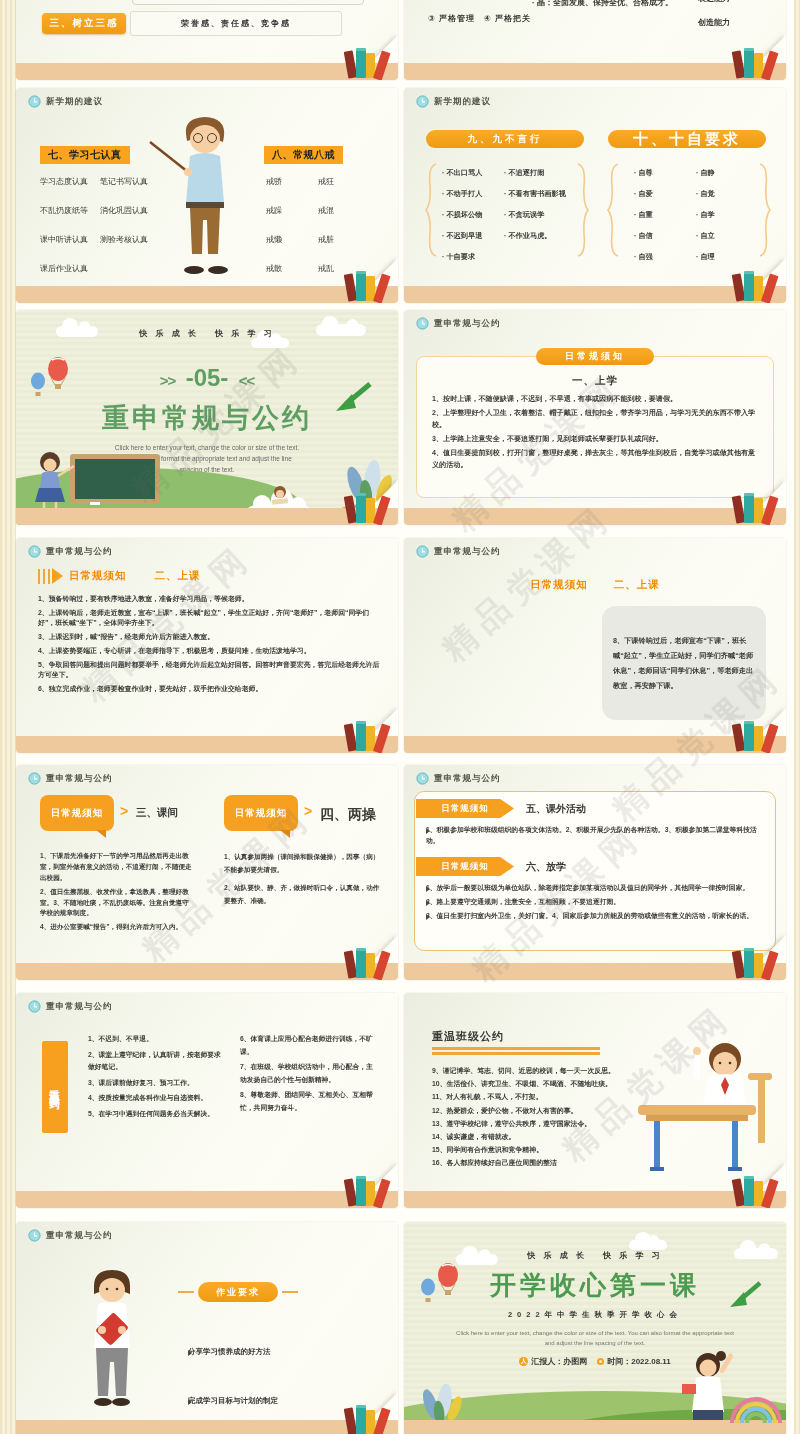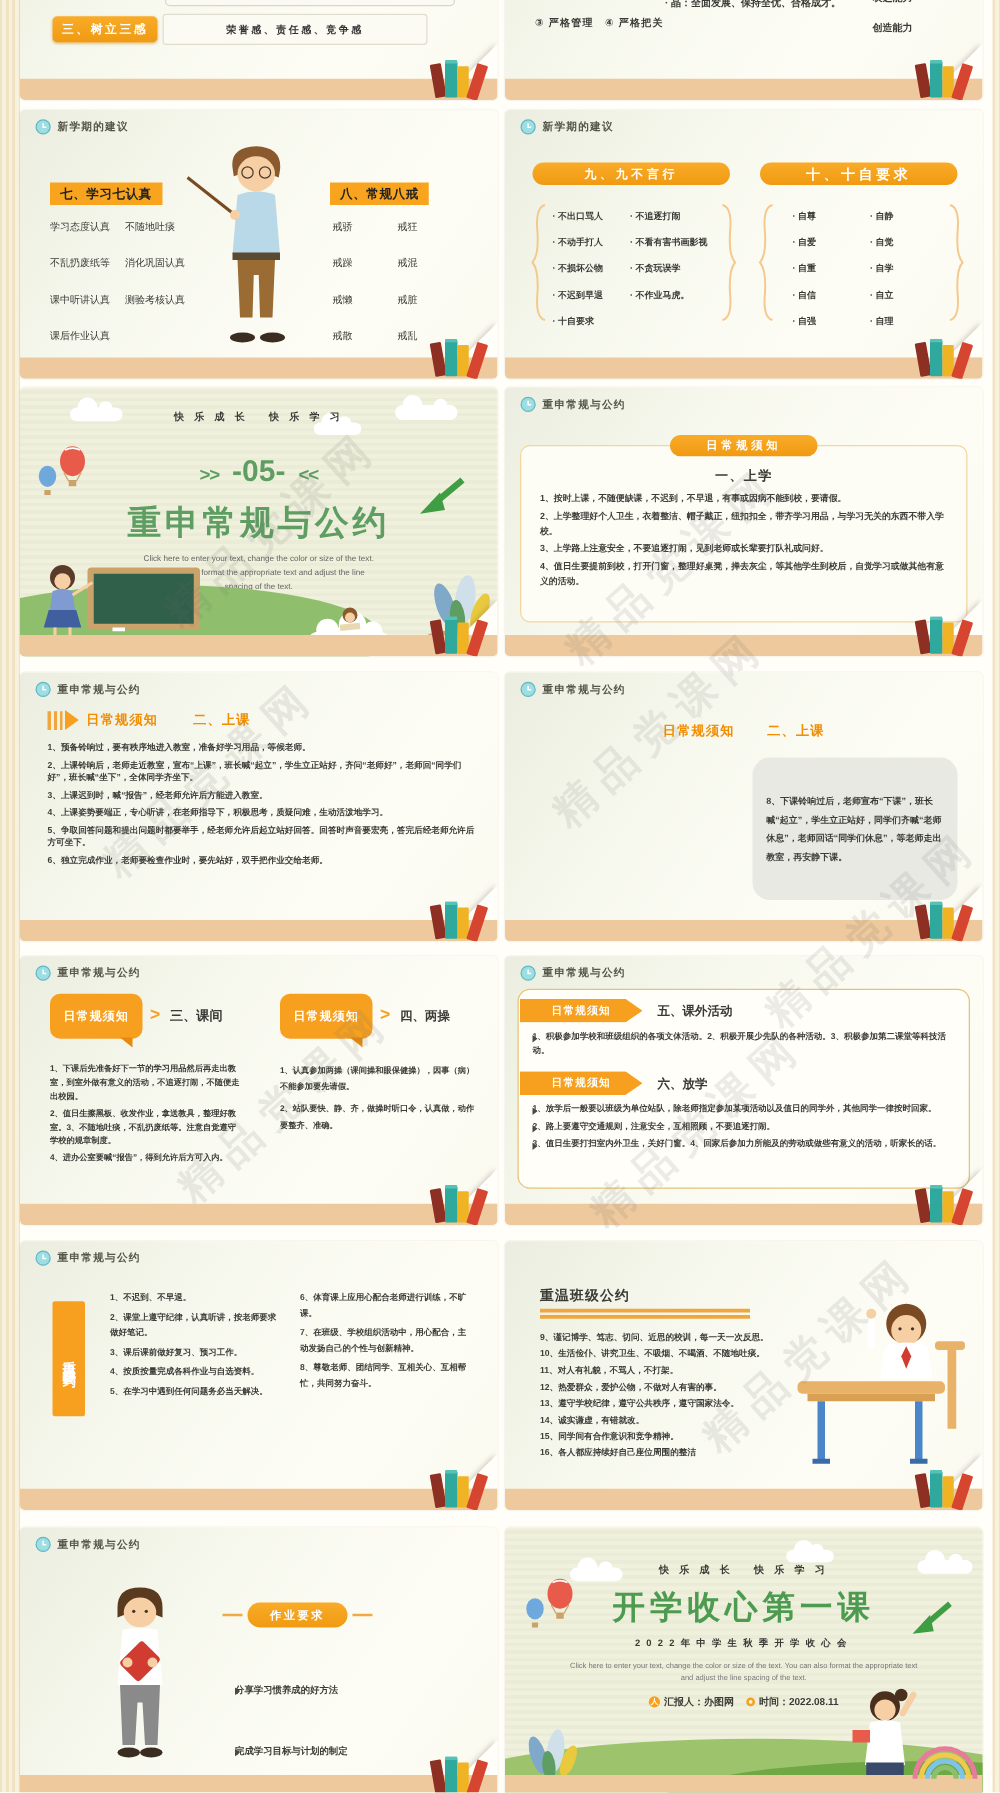--- a/index.html
+++ b/index.html
@@ -108,21 +108,21 @@
       <span>新学期的建议</span>
     </div>
     <span class="abs titleBar" style="left:24px;top:58px">七、学习七认真</span>
     <div class="abs vlist8" style="left:24px;top:88px">
       <span>学习态度认真</span>
         <span>不乱扔废纸等</span>
       <span>课中听讲认真</span>
         <span>课后作业认真</span>
     </div>
     <div class="abs vlist8" style="left:84px;top:88px">
-      <span>不随地吐痰</span>
+      <span>笔记书写认真</span>
         <span>消化巩固认真</span>
       <span>测验考核认真</span>
     </div>
     <svg class="abs" style="left:150px;top:26px" width="78" height="168" viewBox="0 0 78 168">
       <path d="M20 20 Q18 4 39 3 Q60 4 58 22 L57 28 Q39 20 21 27 Z" fill="#8a5a2e"></path>
       <ellipse cx="39" cy="25" rx="15" ry="14" fill="#f7cfa4"></ellipse>
       <circle cx="32" cy="24" r="4.5" fill="none" stroke="#4a3a2a" stroke-width="1"></circle>
       <circle cx="46" cy="24" r="4.5" fill="none" stroke="#4a3a2a" stroke-width="1"></circle>
       <path d="M24 42 Q39 36 54 42 L58 90 L20 90 Z" fill="#b9d8e8"></path>
       <rect x="20" y="88" width="38" height="6" fill="#5a4a34"></rect>
@@ -157,21 +157,21 @@
 
   <section class="slide" style="left:404px;top:88px">
     <div class="hdr">
       <svg class="ck" width="13" height="13" viewBox="0 0 13 13">
           <circle cx="6.5" cy="6.5" r="5.6" fill="#9edde2" stroke="#5fb8c4"></circle>
           <path d="M6.5 3.5 V6.8 H9" stroke="#fff" stroke-width="1.2" fill="none"></path>
         </svg>
       <span>新学期的建议</span>
     </div>
     <div class="abs pillB" style="left:22px;top:42px;width:158px;height:18px;font-size:9.5px;letter-spacing:3px;border-radius:9px">九、九不言行</div>
-    <div class="abs pillB" style="left:204px;top:42px;width:158px;height:18px;font-size:11px;letter-spacing:3px;border-radius:9px">十、十自要求</div>
+    <div class="abs pillB" style="left:204px;top:42px;width:158px;height:18px;font-size:15px;letter-spacing:3px;border-radius:9px">十、十自要求</div>
     <svg class="abs" style="left:20px;top:74px" width="14" height="96" viewBox="0 0 14 96">
         <path d="M12 2 Q4 4 6 24 Q7 42 2 48 Q7 54 6 72 Q4 92 12 94" fill="none" stroke="#f4c98e" stroke-width="1.6"></path>
       </svg>
     <svg class="abs" style="left:172px;top:74px;transform:scaleX(-1)" width="14" height="96" viewBox="0 0 14 96">
         <path d="M12 2 Q4 4 6 24 Q7 42 2 48 Q7 54 6 72 Q4 92 12 94" fill="none" stroke="#f4c98e" stroke-width="1.6"></path>
       </svg>
     <div class="abs vlist7" style="left:38px;top:80px">
       <span>不出口骂人</span>
         <span>不动手打人</span>
       <span>不损坏公物</span>
@@ -372,21 +372,21 @@
           <circle cx="6.5" cy="6.5" r="5.6" fill="#9edde2" stroke="#5fb8c4"></circle>
           <path d="M6.5 3.5 V6.8 H9" stroke="#fff" stroke-width="1.2" fill="none"></path>
         </svg>
       <span>重申常规与公约</span>
     </div>
     <div class="bb" style="left:24px;top:30px;width:74px;height:36px">日常规须知</div>
     <span class="abs chev" style="left:104px;top:38px">&gt;</span>
     <span class="abs b" style="left:120px;top:41px;font-size:10.5px">三、课间</span>
     <div class="bb" style="left:208px;top:30px;width:74px;height:36px">日常规须知</div>
     <span class="abs chev" style="left:288px;top:38px">&gt;</span>
-    <span class="abs b" style="left:304px;top:41px;font-size:10px">四、两操</span>
+    <span class="abs b" style="left:304px;top:41px;font-size:14px">四、两操</span>
     <div class="abs items" style="left:24px;top:86px;width:154px">
       <div class="it" style="font-size:6.6px;line-height:1.65">1、下课后先准备好下一节的学习用品然后再走出教室，到室外做有意义的活动，不追逐打闹，不随便走出校园。</div>
       <div class="it" style="font-size:6.6px;line-height:1.65">2、值日生擦黑板、收发作业，拿送教具，整理好教室。3、不随地吐痰，不乱扔废纸等。注意自觉遵守学校的规章制度。</div>
       <div class="it" style="font-size:6.6px;line-height:1.65">4、进办公室要喊“报告”，得到允许后方可入内。</div>
     </div>
     <div class="abs items" style="left:208px;top:86px;width:158px">
       <div class="it" style="font-size:6.6px;line-height:1.9;margin-bottom:6px">1、认真参加两操（课间操和眼保健操），因事（病）不能参加要先请假。</div>
       <div class="it" style="font-size:6.6px;line-height:1.9">2、站队要快、静、齐，做操时听口令，认真做，动作要整齐、准确。</div>
     </div>
     <div class="curl"></div>

